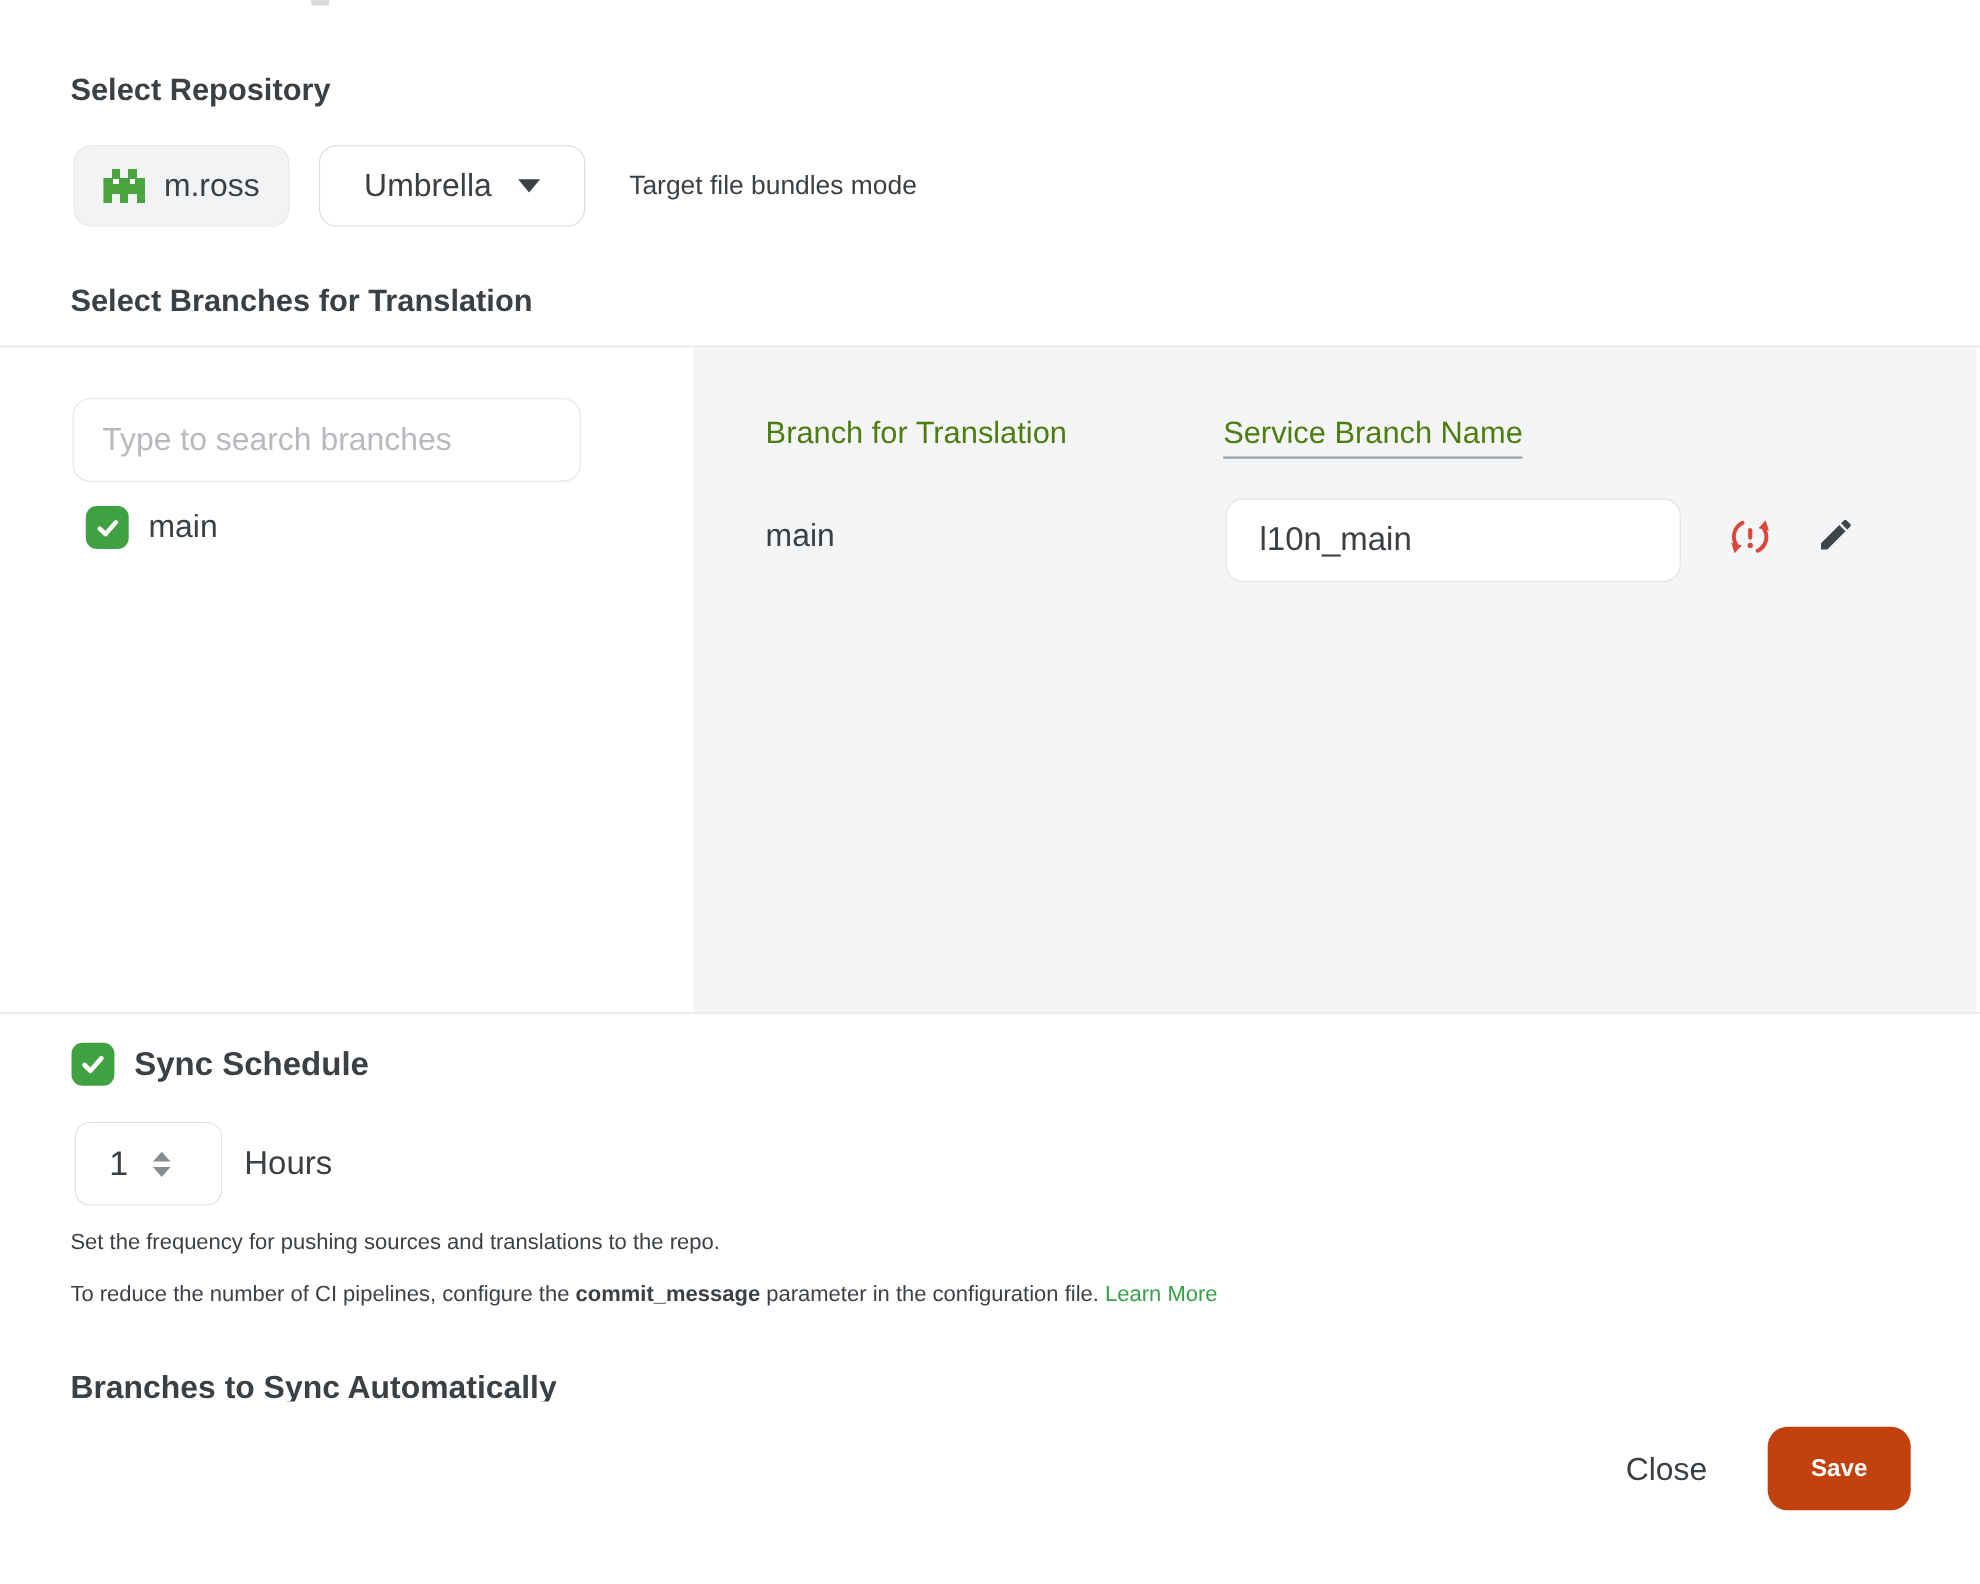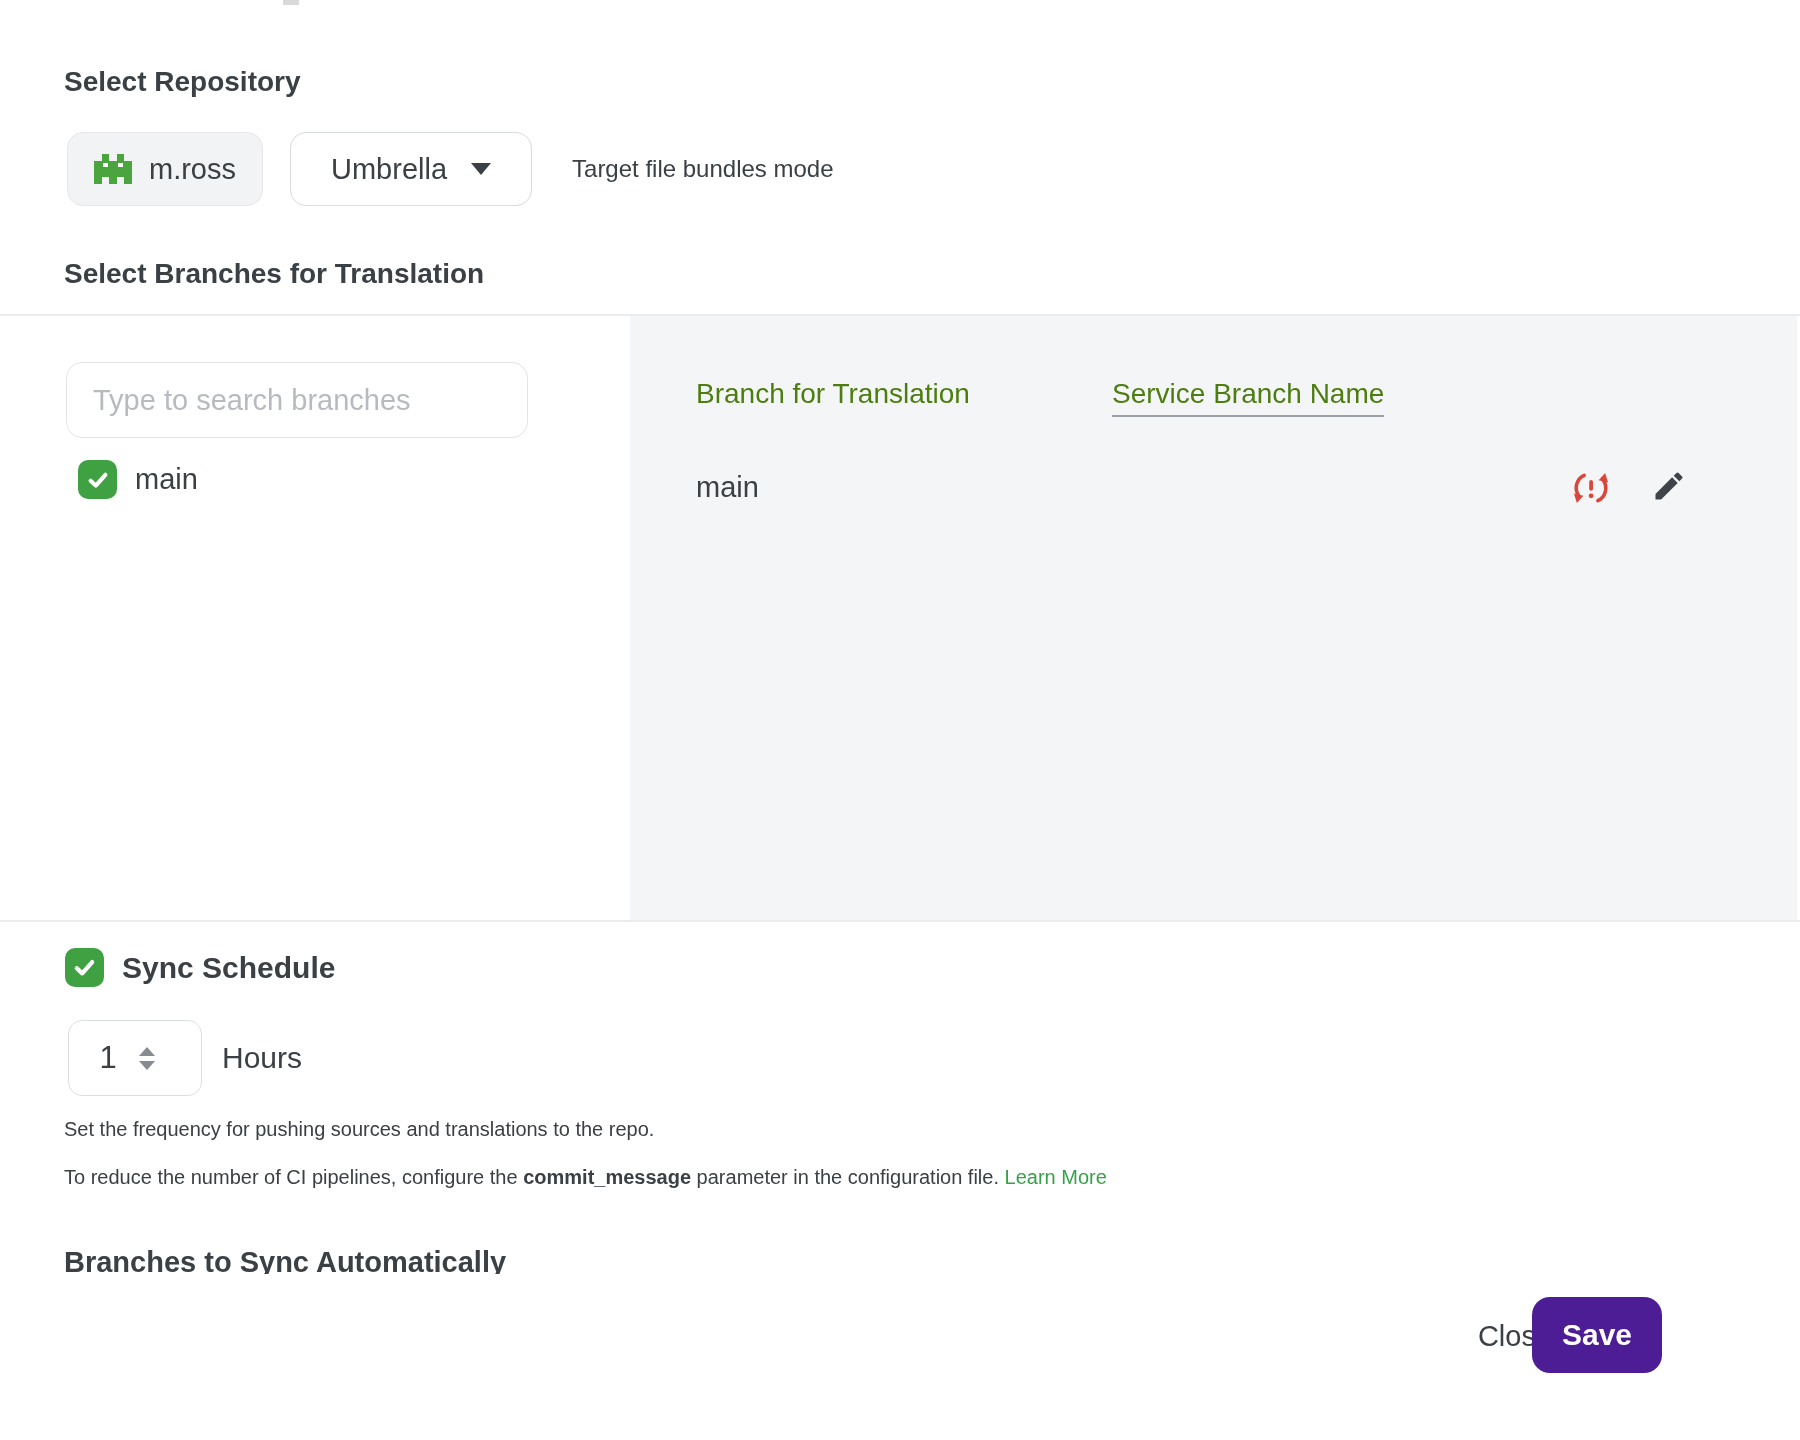--- a/index.html
+++ b/index.html
@@ -76,22 +76,22 @@
   #para-frequency{top:1118px;}
   #para-ci{top:1166px;}
   #para-ci b{font-weight:700;}
   #para-ci a{color:#37a149;text-decoration:none;cursor:pointer;}
 
   .clipped-heading{position:absolute;left:64px;top:1242px;height:32px;overflow:hidden;}
   .clipped-heading span{display:block;font-size:29px;line-height:40px;font-weight:600;color:#3b4045;}
 
   .close-btn{position:absolute;left:1447px;top:1300px;width:136px;height:72px;background:none;border:none;
     font-size:29px;color:#3b4045;font-family:inherit;cursor:pointer;}
-  .save-btn{position:absolute;left:1532px;top:1297px;width:130px;height:76px;background:#4c1d95;
-    border:none;border-radius:18px;font-size:30px;font-weight:600;color:#fff;font-family:inherit;cursor:pointer;}
+  .save-btn{position:absolute;left:1607px;top:1297px;width:130px;height:76px;background:#c2410c;
+    border:none;border-radius:18px;font-size:22px;font-weight:600;color:#fff;font-family:inherit;cursor:pointer;}
 </style>
 </head>
 <body>
 
 <div id="screen">
   <div class="bottom-strip"></div>
   <div class="dark-band"></div>
 
   <div class="dialog">
     <div class="speck"></div>
@@ -133,20 +133,21 @@
         <svg width="26" height="26" viewBox="0 0 24 24">
           <path d="M5.2 12.6 L10 17.2 L18.8 7.2" fill="none" stroke="#ffffff" stroke-width="3.8" stroke-linecap="round" stroke-linejoin="round"></path>
         </svg>
       </div>
       <div class="branch-label">main</div>
 
       <div class="col-head" id="col-branch">Branch for Translation</div>
       <div class="col-head" id="col-service">Service Branch Name</div>
 
       <div class="row-branch-name">main</div>
+      <input class="service-input" type="text" value="l10n_main" style="">
 
       <button class="icon-btn" id="sync-error-btn">
         <svg width="38" height="38" viewBox="0 0 36 36">
           <path d="M11.5 6 A 13 13 0 0 0 6.2 25" fill="none" stroke="#D9473C" stroke-width="3.4" stroke-linecap="round"></path>
           <polygon points="1.8,23.2 10.8,25.4 4.6,32.2" fill="#D9473C"></polygon>
           <path d="M24.5 30 A 13 13 0 0 0 29.8 11" fill="none" stroke="#D9473C" stroke-width="3.4" stroke-linecap="round"></path>
           <polygon points="34.2,12.8 25.2,10.6 31.4,3.8" fill="#D9473C"></polygon>
           <rect x="16.3" y="10.5" width="3.6" height="10" rx="1.8" fill="#D9473C"></rect>
           <circle cx="18.1" cy="25.4" r="2.3" fill="#D9473C"></circle>
         </svg>

